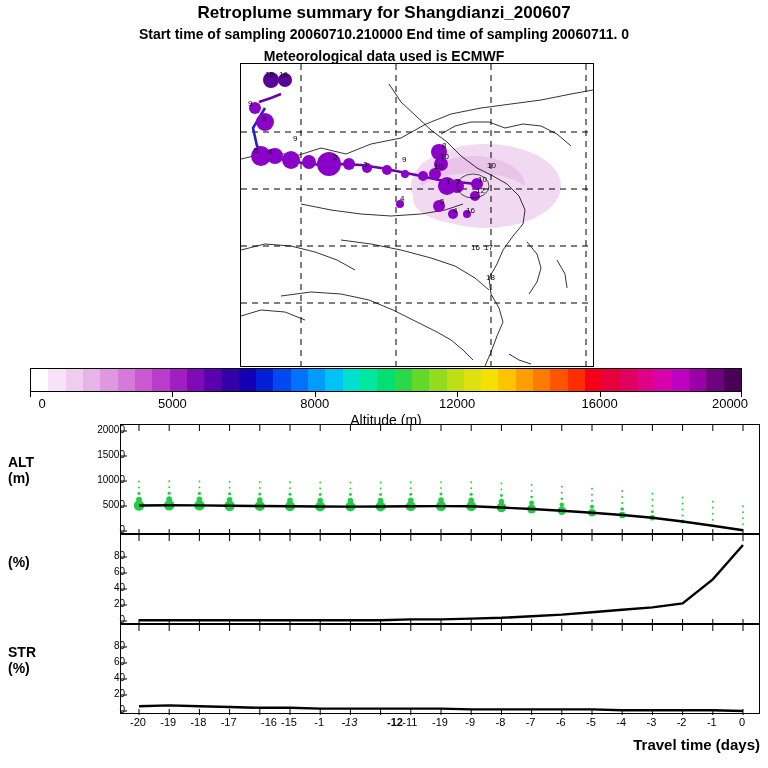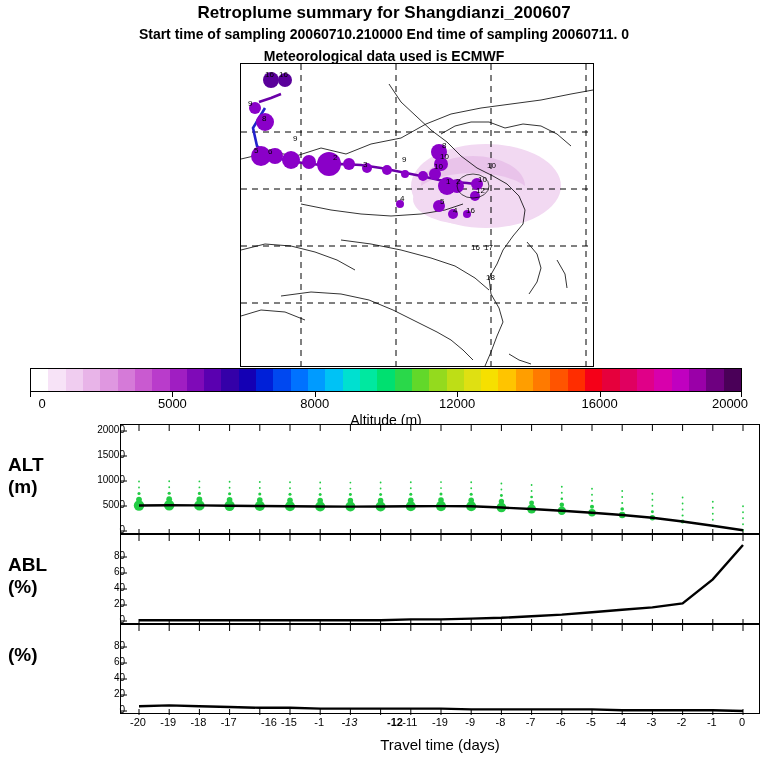--- a/index.html
+++ b/index.html
@@ -44,27 +44,27 @@
   #cb-axis-title{position:absolute;top:44px;left:0;width:712px;text-align:center;font-size:14px;}
 
   
   #lower{position:absolute;left:0;top:424px;width:768px;height:344px;}
   .panel{position:absolute;left:120px;width:640px;border:1px solid #000;background:#fff;box-sizing:border-box;}
   #panel-alt{top:0;height:110px;}
   #panel-abl{top:110px;height:90px;}
   #panel-str{top:200px;height:90px;}
   .panel svg{position:absolute;left:0;top:0;}
   .axlab{position:absolute;font-size:10px;text-align:right;width:36px;right:643px;}
-  .rowlabel{position:absolute;left:8px;font-weight:bold;font-size:19px;width:110px;text-align:left;}
+  .rowlabel{position:absolute;left:8px;font-weight:bold;font-size:14px;width:110px;text-align:left;}
   .trace{stroke:#000;stroke-width:2.4;fill:none;}
   .tickmark{stroke:#000;stroke-width:1;}
   .dot{fill:#22cc44;}
   #xticklabels{position:absolute;left:120px;top:292px;width:640px;height:18px;}
   #xticklabels span{position:absolute;font-size:11px;transform:translateX(-50%);}
-  #xaxis-title{position:absolute;left:120px;top:312px;width:640px;text-align:center;font-size:15px;font-weight:normal;}
+  #xaxis-title{position:absolute;left:120px;top:312px;width:640px;text-align:right;font-size:15px;font-weight:bold;}
 </style>
 </head>
 <body>
 
 <div class="title" id="main-title">Retroplume summary for Shangdianzi_200607</div>
 <div class="title" id="subtitle">Start time of sampling 20060710.210000     End time of sampling 20060711.   0</div>
 <div class="title" id="subtitle2">Meteorological data used is ECMWF</div>
 
 <div id="map-panel">
   <svg width="352" height="302" viewBox="0 0 352 302">
@@ -219,24 +219,24 @@
   <div id="cb-axis-title">Altitude (m)</div>
 </div>
 
 <div id="lower">
 
   <div class="rowlabel" style="top:30px;">
     <div>ALT</div>
     <div>(m)</div>
   </div>
   <div class="rowlabel" style="top:130px;">
-    <div>ABL</div>
     <div>(%)</div>
   </div>
   <div class="rowlabel" style="top:220px;">
+    <div>STR</div>
     <div>(%)</div>
   </div>
 
   <div class="panel" id="panel-alt">
     <svg id="svg-alt" width="640" height="110" viewBox="0 0 640 110">
         <line x1="0" x2="6" y1="106" y2="106" class="tickmark"></line>
         <line x1="0" x2="6" y1="81" y2="81" class="tickmark"></line>
         <line x1="0" x2="6" y1="56" y2="56" class="tickmark"></line>
         <line x1="0" x2="6" y1="31" y2="31" class="tickmark"></line>
         <line x1="0" x2="6" y1="6" y2="6" class="tickmark"></line>

